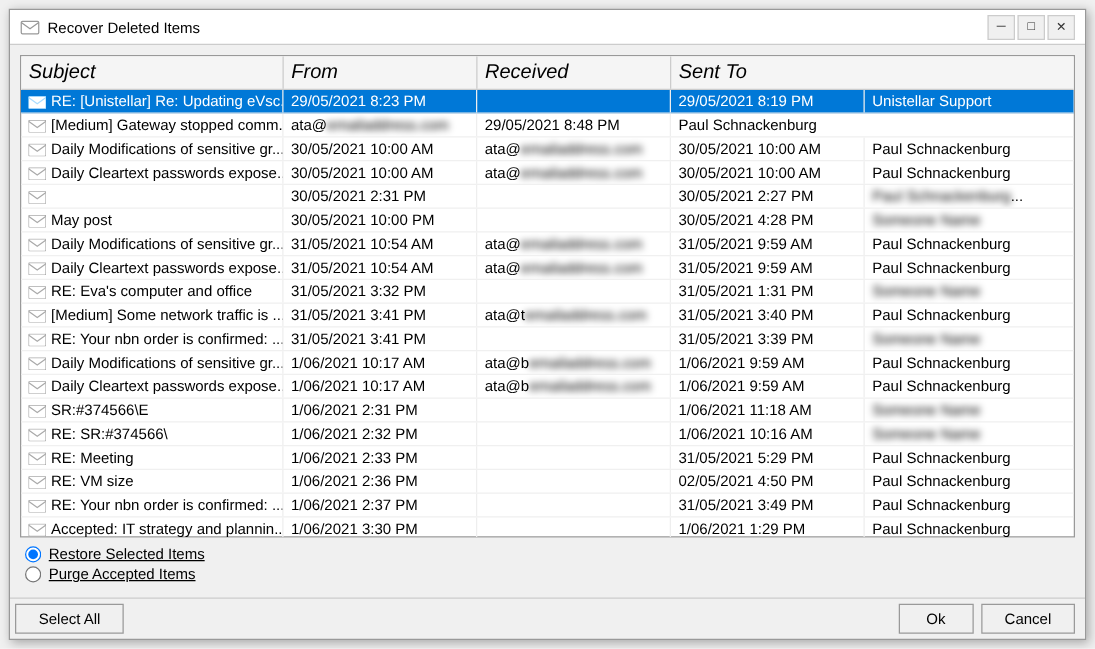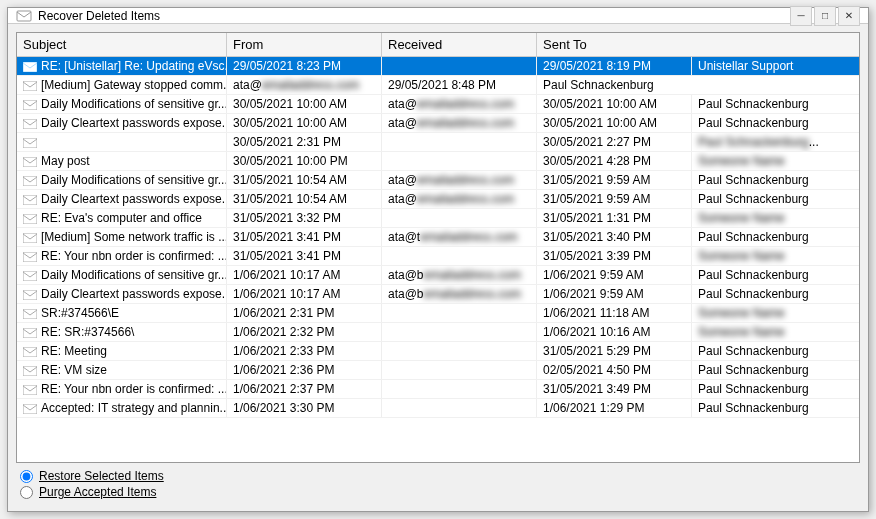--- a/index.html
+++ b/index.html
@@ -17,21 +17,21 @@
       width: 862px;
       height: 505px;
       background: #f0f0f0;
       border: 1px solid #999;
       box-shadow: 2px 2px 8px rgba(0,0,0,0.3);
       display: flex;
       flex-direction: column;
     }
     .title-bar {
       background: #fff;
-      height: 16px;
+      height: 28px;
       display: flex;
       align-items: center;
       padding: 0 8px;
       border-bottom: 1px solid #ccc;
       flex-shrink: 0;
     }
     .title-bar-icon {
       width: 16px;
       height: 16px;
       margin-right: 6px;
@@ -81,25 +81,26 @@
       display: grid;
       grid-template-columns: 210px 155px 155px 155px 155px;
       background: #f5f5f5;
       border-bottom: 1px solid #ccc;
       flex-shrink: 0;
     }
     .th {
       padding: 4px 6px;
       font-weight: normal;
       border-right: 1px solid #ccc;
-      font-size: 13px;
+      font-size: 16px;
       user-select: none;
       cursor: pointer;
       white-space: nowrap;
       overflow: hidden;
+      font-style: italic;
     }
     .th:last-child { border-right: none; }
     .table-body {
       flex: 1;
       overflow-y: scroll;
       overflow-x: hidden;
     }
     .table-row {
       display: grid;
       grid-template-columns: 210px 155px 155px 155px 155px;
@@ -470,13 +471,20 @@
         <input type="radio" name="action" value="restore" checked="" style="">
         <span>Restore Selected Items</span>
       </label>
       <label class="radio-item">
         <input type="radio" name="action" value="purge" style="">
         <span>Purge Accepted Items</span>
       </label>
     </div>
   </div>
 
+  <div class="bottom-bar">
+    <button class="btn">Select All</button>
+    <div class="bottom-right">
+      <button class="btn ok">Ok</button>
+      <button class="btn">Cancel</button>
+    </div>
+  </div>
 </div>
 
 </body></html>

